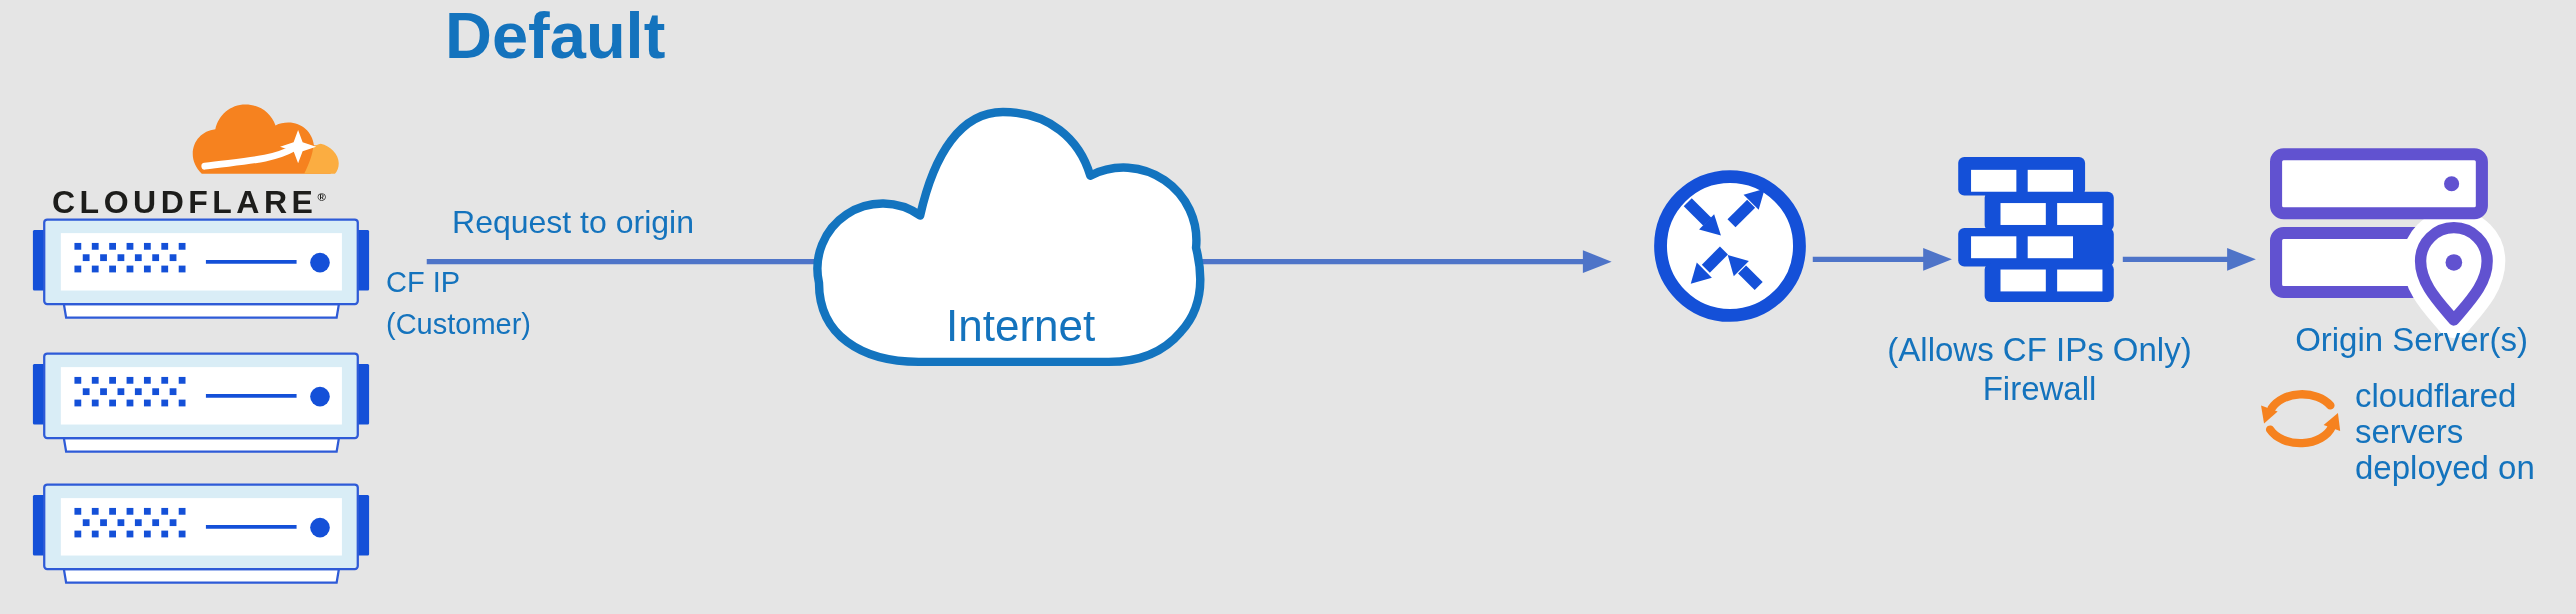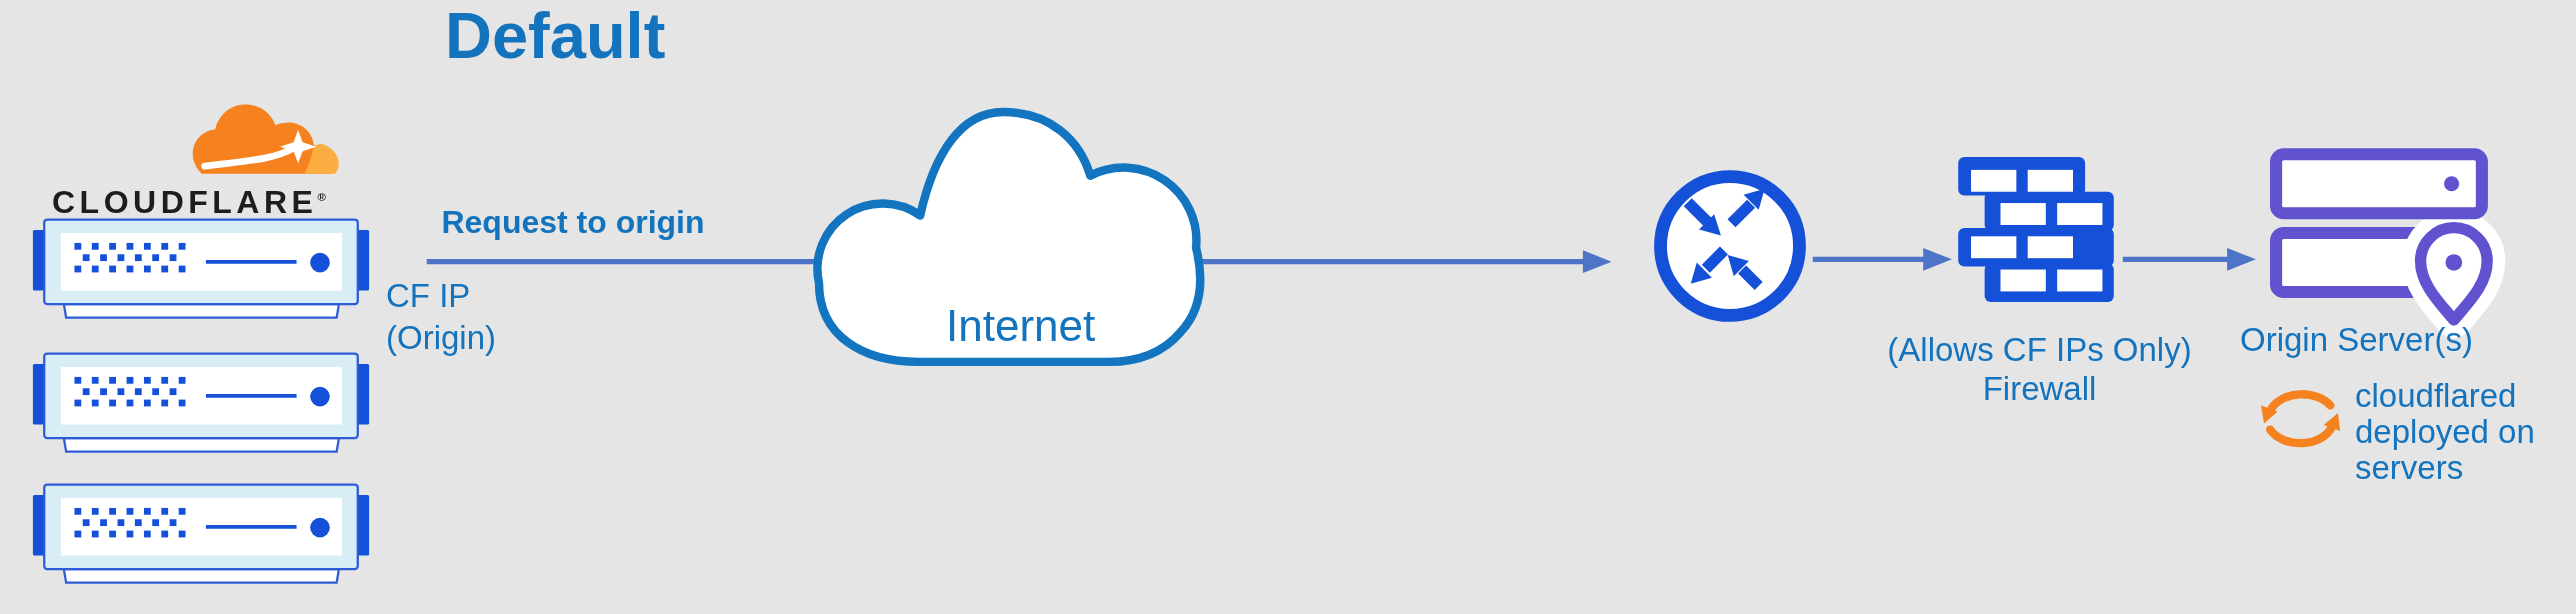--- a/index.html
+++ b/index.html
@@ -3,26 +3,26 @@
 <meta charset="utf-8">
 <style>
   html,body{margin:0;padding:0;background:#ffffff;}
   body{font-family:"Liberation Sans", sans-serif;}
   #canvas{position:relative;width:2576px;height:614px;background:#e5e5e5;overflow:hidden;}
   .abs{position:absolute;}
   .lbl{color:#1473bd;}
   #title{left:445px;top:3px;font-size:65px;font-weight:600;color:#1473bd;line-height:1;}
   #wordmark{left:52px;top:184px;font-size:32px;font-weight:bold;letter-spacing:4.5px;color:#1d1d1b;white-space:nowrap;}
   #wordmark sup{font-size:11.4px;letter-spacing:0;}
-  #request-label{left:416px;top:204px;width:314px;text-align:center;font-size:32px;font-weight:bold;}
-  #cfip-label{left:386px;top:275px;font-size:33px;line-height:42px;}
+  #request-label{left:416px;top:204px;width:314px;text-align:center;font-size:32px;}
+  #cfip-label{left:386px;top:261px;font-size:29px;line-height:42px;}
   #internet-label{left:946px;top:301px;width:166px;text-align:left;font-size:44px;}
   #cpe-label{left:1557px;top:336px;font-size:33px;line-height:40px;}
   #firewall-label{left:1854px;top:330px;width:371px;text-align:center;font-size:33px;line-height:39px;}
-  #origin-label{left:2240px;top:321px;width:288px;text-align:left;font-size:33px;}
+  #origin-label{left:2240px;top:321px;width:288px;text-align:right;font-size:33px;}
   #cloudflared-label{left:2355px;top:378px;font-size:33px;line-height:36px;}
   svg{display:block;}
 </style>
 </head>
 <body>
 
 <div id="canvas">
 
   <svg width="0" height="0" style="position:absolute" aria-hidden="true">
     <defs>
@@ -89,21 +89,21 @@
   <svg class="abs" style="left:32px;top:352px" width="338" height="102" viewBox="0 0 447 135">
       <use href="#srv"></use>
     </svg>
   <svg class="abs" style="left:32px;top:483px" width="338" height="102" viewBox="0 0 447 135">
       <use href="#srv"></use>
     </svg>
 
   <div id="request-label" class="abs lbl">Request to origin</div>
   <div id="cfip-label" class="abs lbl">
     <div>CF IP</div>
-    <div>(Origin)</div>
+    <div>(Customer)</div>
   </div>
 
   <svg class="abs" style="left:819px;top:107px;overflow:visible" width="387" height="263" viewBox="0 0 505 340">
     <path d="M 0 228 A 85 85 0 0 1 132 140 C 150 60 185 5 240 5 C 300 5 340 40 354 88 A 95 95 0 0 1 492 182 C 502 222 500 262 472 292 C 450 318 418 331 378 331 L 130 331 C 55 331 0 296 0 228 Z" fill="#ffffff" stroke="#1374bf" stroke-width="11" stroke-linejoin="round"></path>
   </svg>
   <div id="internet-label" class="abs lbl">Internet</div>
 
   <svg class="abs" style="left:1653px;top:169px" width="154" height="154" viewBox="0 0 204 204">
     <circle cx="102" cy="102" r="92" fill="#ffffff" stroke="#1450d8" stroke-width="17"></circle>
     <g stroke="#1450d8" stroke-width="15">
@@ -158,18 +158,18 @@
       <path d="M 100 28 A 44 31 0 0 0 22 32"></path>
       <path d="M 20 60 A 44 31 0 0 0 102 56"></path>
     </g>
     <g fill="#f6821f">
       <polygon points="12,52 30,36 8,28"></polygon>
       <polygon points="110,38 113,62 91,54"></polygon>
     </g>
   </svg>
   <div id="cloudflared-label" class="abs lbl">
     <div>cloudflared</div>
+    <div>servers</div>
     <div>deployed on</div>
-    <div>servers</div>
   </div>
 
 </div>
 
 
 </body></html>

